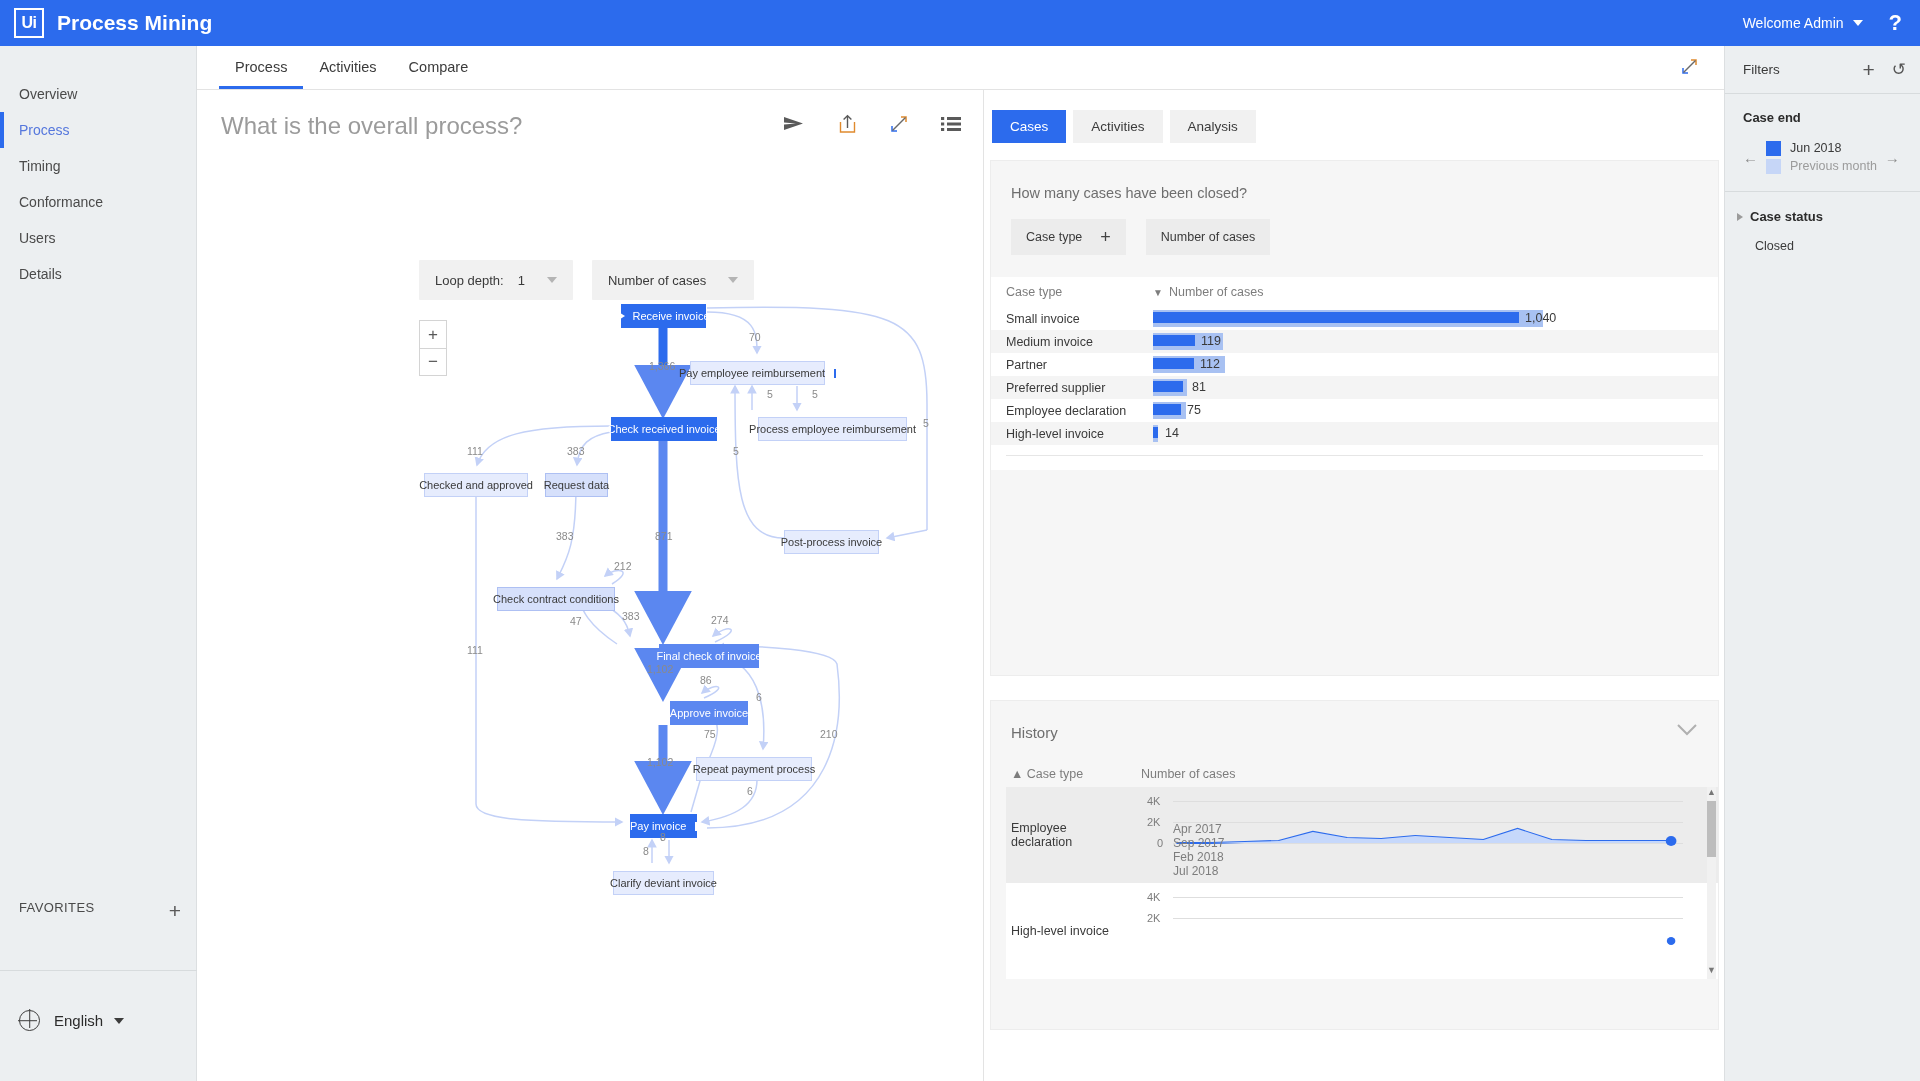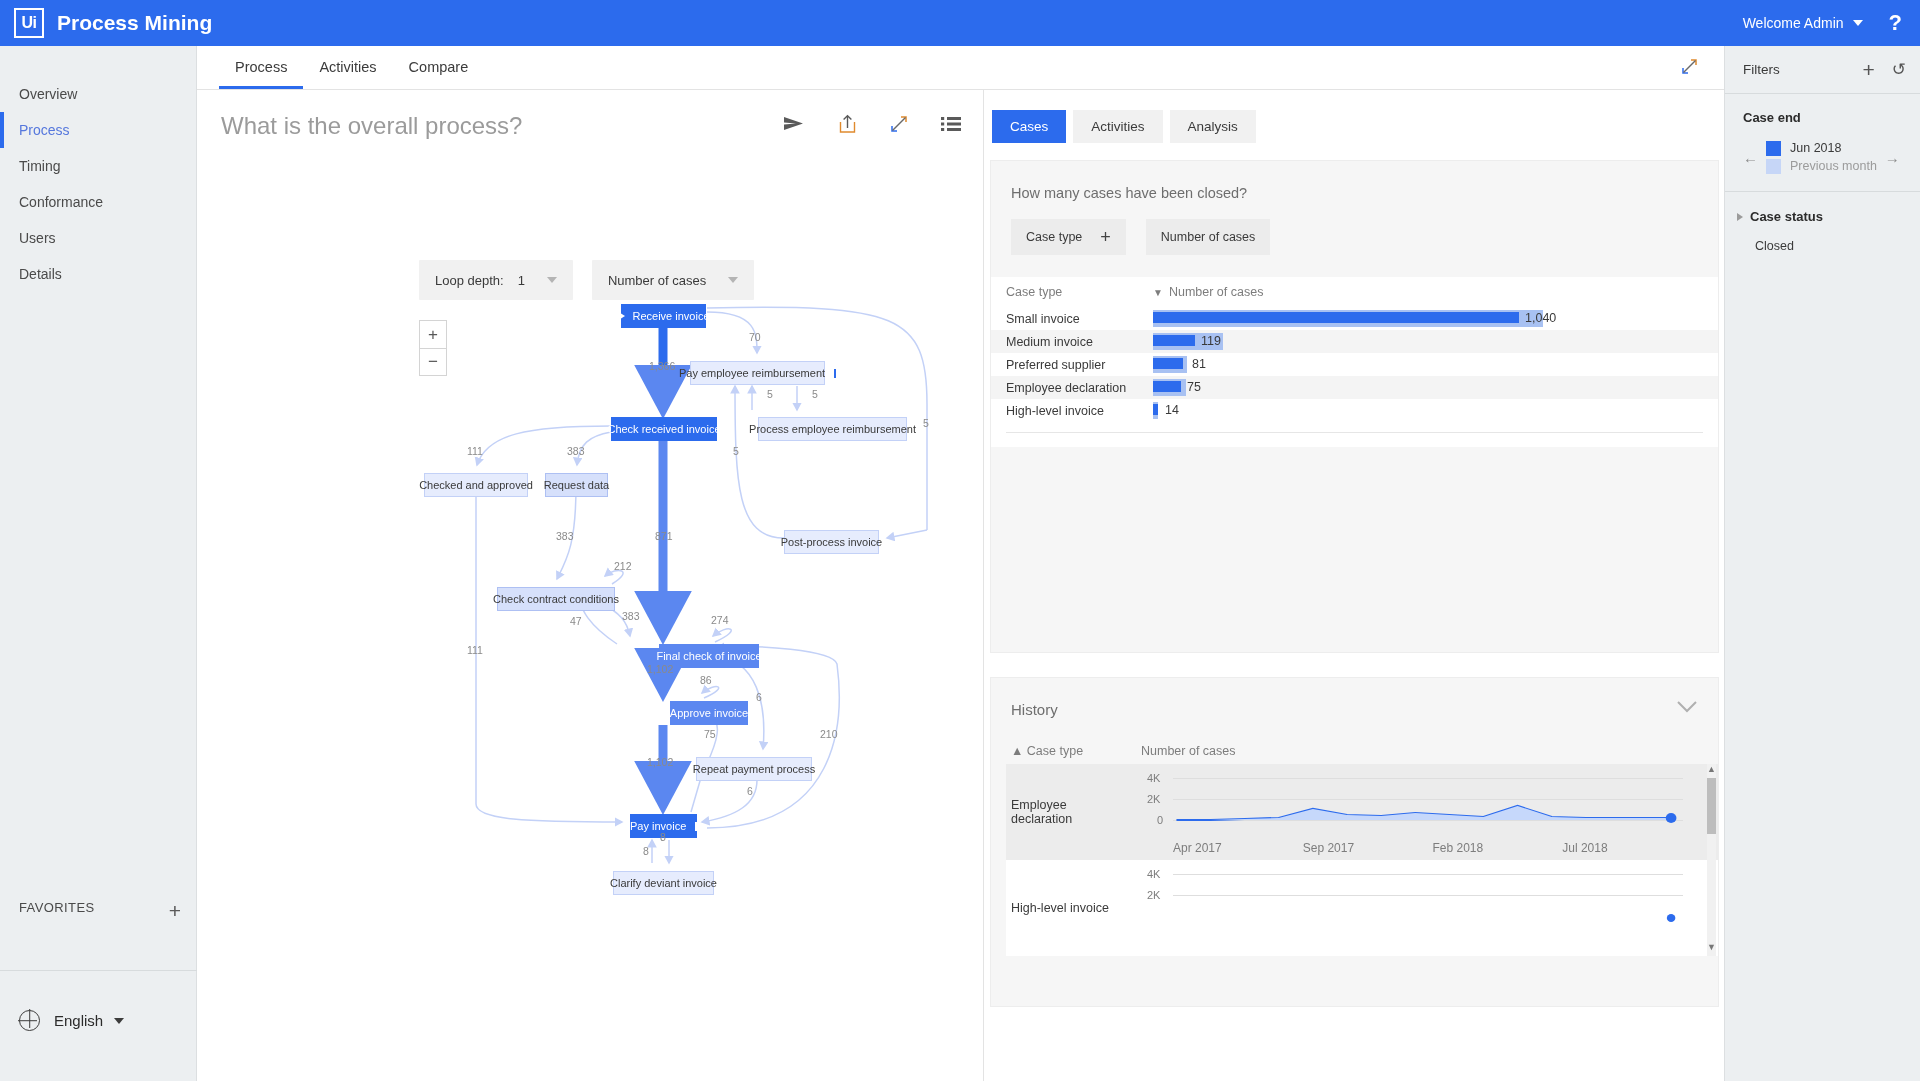--- a/index.html
+++ b/index.html
@@ -227,21 +227,21 @@
   .hist-body { position: relative; background: #ffffff; margin-left: 15px; }
   .hist-row { display: flex; position: relative; height: 96px; }
   .hist-row.alt { background: #ececec; }
   .hist-name {
     width: 115px; display: flex; align-items: center; font-size: 12.5px;
     color: #3a3a3a; padding-left: 5px;
   }
   .spark { position: relative; flex: 1; }
   .yaxis-lbl { position: absolute; font-size: 11px; color: #7d7d7d; }
   .grid-line { position: absolute; left: 52px; right: 35px; height: 1px; background: #dedede; }
-  .xaxis { display: flex; position: absolute; bottom: 5px; left: 52px; right: 26px; }
+  .xaxis { display: flex; position: absolute; bottom: 5px; left: 52px; right: 26px; flex-direction: column; }
   .xaxis span { font-size: 12px; color: #7d7d7d; }
   .scroll-track {
     position: absolute; right: 2px; top: 0; width: 9px; height: 100%;
     background: #f1f1f1;
   }
   .scroll-thumb {
     position: absolute; right: 2px; top: 14px; width: 9px; height: 56px;
     background: #bdbdbd; cursor: pointer;
   }
   .scroll-arrow { position: absolute; right: 2px; font-size: 9px; color: #777; }
@@ -547,20 +547,28 @@
         </div>
         <div class="bt-row">
           <span class="label">Medium invoice</span>
           <span class="bar-wrap">
             <span class="bar-light" style="width:70px;"></span>
             <span class="bar-dark" style="width:42px;"></span>
             <span class="bar-val" style="left:48px;">119</span>
           </span>
         </div>
         <div class="bt-row">
+          <span class="label">Partner</span>
+          <span class="bar-wrap">
+            <span class="bar-light" style="width:72px;"></span>
+            <span class="bar-dark" style="width:41px;"></span>
+            <span class="bar-val" style="left:47px;">112</span>
+          </span>
+        </div>
+        <div class="bt-row">
           <span class="label">Preferred supplier</span>
           <span class="bar-wrap">
             <span class="bar-light" style="width:34px;"></span>
             <span class="bar-dark" style="width:30px;"></span>
             <span class="bar-val" style="left:39px;">81</span>
           </span>
         </div>
         <div class="bt-row">
           <span class="label">Employee declaration</span>
           <span class="bar-wrap">

